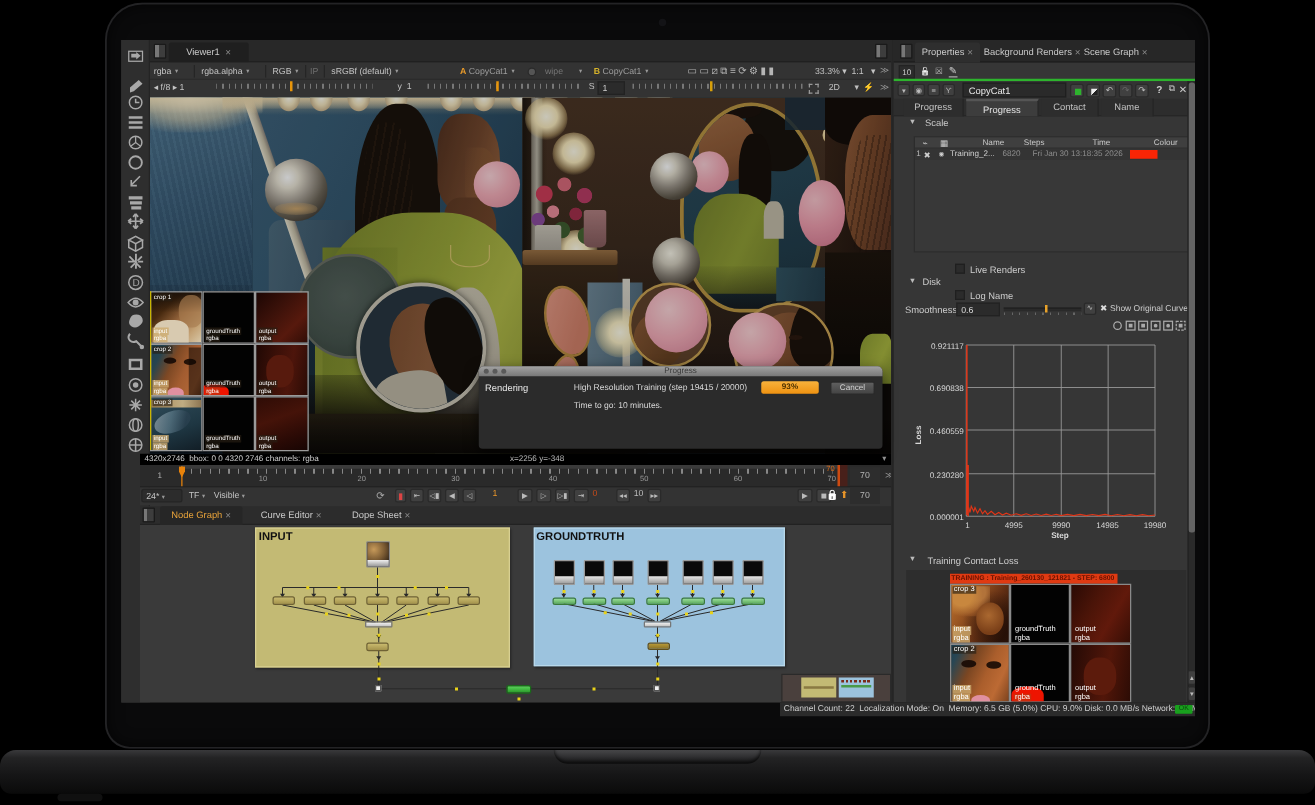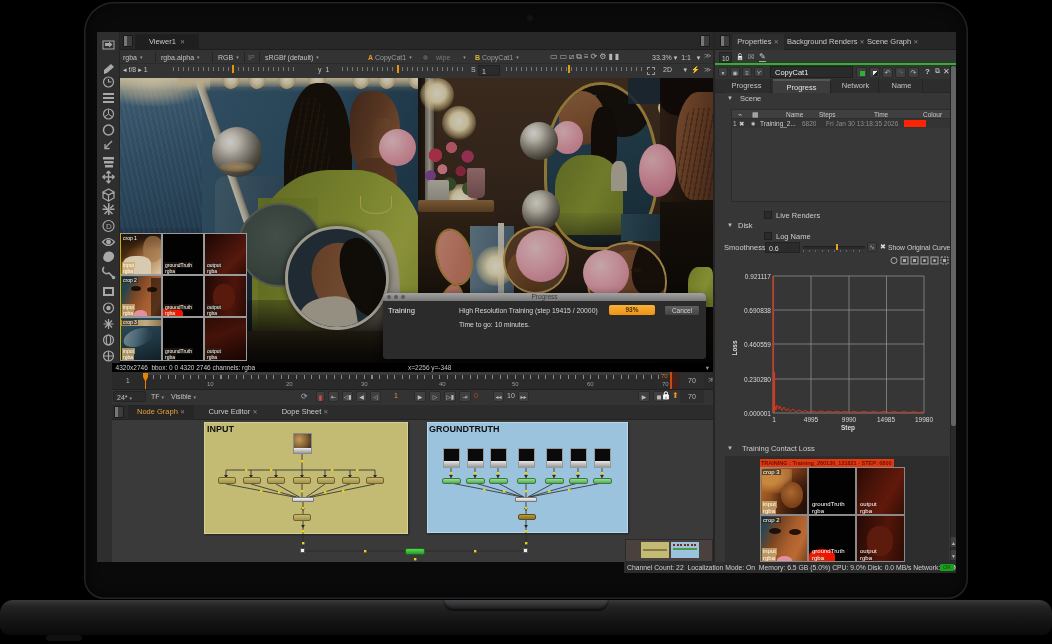--- a/index.html
+++ b/index.html
@@ -360,21 +360,21 @@
     </div>
     <div class="abs" style="left:0;top:155px;width:1px;height:127px;background:#c8b400;"></div>
   </div>
   <div class="abs" id="pdialog" style="left:286px;top:261px;width:323px;height:66px;border-radius:4px 4px 3px 3px;background:#2b2b2b;box-shadow:0 3px 10px rgba(0,0,0,.6);z-index:5;">
     <div style="position:absolute;left:0;top:0;width:323px;height:8px;border-radius:4px 4px 0 0;background:linear-gradient(#a2a2a2,#787878);">
       <span style="position:absolute;left:4px;top:2px;width:4px;height:4px;border-radius:50%;background:#5a5a5a;"></span>
       <span style="position:absolute;left:11px;top:2px;width:4px;height:4px;border-radius:50%;background:#5a5a5a;"></span>
       <span style="position:absolute;left:18px;top:2px;width:4px;height:4px;border-radius:50%;background:#5a5a5a;"></span>
       <span style="position:absolute;left:0;width:323px;text-align:center;top:0;font-size:6.5px;color:#383838;line-height:8px;">Progress</span>
     </div>
-    <div style="position:absolute;left:5px;top:13px;color:#e8e8e8;font-size:7.5px;">Training</div>
+    <div style="position:absolute;left:5px;top:13px;color:#e8e8e8;font-size:7.5px;">Rendering</div>
     <div style="position:absolute;left:76px;top:14px;color:#d8d8d8;font-size:6.8px;">High Resolution Training (step 19415 / 20000)</div>
     <div style="position:absolute;left:76px;top:28px;color:#d8d8d8;font-size:6.8px;">Time to go: 10 minutes.</div>
     <div style="position:absolute;left:226px;top:12px;width:46px;height:10px;border-radius:2px;background:linear-gradient(#f8b23c,#ef9211);color:#4a3000;font-size:6.5px;font-weight:bold;text-align:center;line-height:10px;">93%</div>
     <div style="position:absolute;left:281px;top:12px;width:36px;height:11px;border-radius:2px;background:linear-gradient(#606060,#434343);border:1px solid #2a2a2a;color:#d2d2d2;font-size:6.5px;text-align:center;line-height:10px;">Cancel</div>
   </div>
   <div class="abs" id="infobar">&nbsp;&nbsp;4320x2746&nbsp; bbox: 0 0 4320 2746 channels: rgba<span style="position:absolute;left:296px;">x=2256 y=-348</span><span style="position:absolute;right:4px;color:#999;">▾</span></div>
   <div class="abs" id="ruler">
     <div style="position:absolute;left:14px;top:5px;color:#b5b5b5;font-size:6.5px;">1</div>
     <div style="position:absolute;left:33px;top:3px;width:521px;height:4px;background:repeating-linear-gradient(90deg,#888 0 1px,transparent 1px 7.55px);"></div>
     <div style="position:absolute;left:33px;top:0;width:529px;height:3px;background:#555;opacity:.4;"></div>
@@ -543,24 +543,24 @@
       </div>
     <div class="pbtn" style="left:167px;top:35px;width:11px;height:11px;font-size:7px;line-height:10px;">↶</div>
     <div class="pbtn" style="left:180px;top:35px;width:11px;height:11px;font-size:7px;line-height:10px;color:#666;">↷</div>
     <div class="pbtn" style="left:193px;top:35px;width:11px;height:11px;font-size:7px;line-height:10px;">↷</div>
     <div style="position:absolute;left:210px;top:35px;color:#ccc;font-size:8px;font-weight:bold;">?</div>
     <div style="position:absolute;left:220px;top:35px;color:#ccc;font-size:7px;">⧉</div>
     <div style="position:absolute;left:228px;top:35px;color:#ccc;font-size:8px;">✕</div>
     <div style="position:absolute;left:0;top:47px;width:243px;height:14px;background:#2d2d2d;border-bottom:1px solid #262626;"></div>
     <div class="ntab" style="left:8px;width:48px;">Progress</div>
     <div class="ntab" style="left:58px;width:58px;background:#3d3d3d;border-top:2px solid #555;color:#e2e2e2;">Progress</div>
-    <div class="ntab" style="left:118px;width:46px;">Network</div>
+    <div class="ntab" style="left:118px;width:46px;">Contact</div>
     <div class="ntab" style="left:166px;width:42px;">Name</div>
     <div style="position:absolute;left:12px;top:63px;color:#bbb;font-size:6px;">▼</div>
-    <div style="position:absolute;left:25px;top:62px;color:#ccc;font-size:7.5px;">Scene</div>
+    <div style="position:absolute;left:25px;top:62px;color:#ccc;font-size:7.5px;">Scale</div>
 
     <div style="position:absolute;left:16px;top:77px;width:221px;height:93px;background:#383838;border:1px solid #2c2c2c;">
       <div style="position:absolute;left:0;top:0;width:219px;height:9px;background:#3f3f3f;border-bottom:1px solid #2e2e2e;color:#c9c9c9;font-size:6.5px;">
         <span style="position:absolute;left:6px;top:1px;font-size:7px;">⌁</span>
           <span style="position:absolute;left:20px;top:1px;font-size:7px;">▦</span>
         <span style="position:absolute;left:54px;top:1px;">Name</span>
           <span style="position:absolute;left:87px;top:1px;">Steps</span>
         <span style="position:absolute;left:142px;top:1px;">Time</span>
           <span style="position:absolute;left:191px;top:1px;">Colour</span>
       </div>

